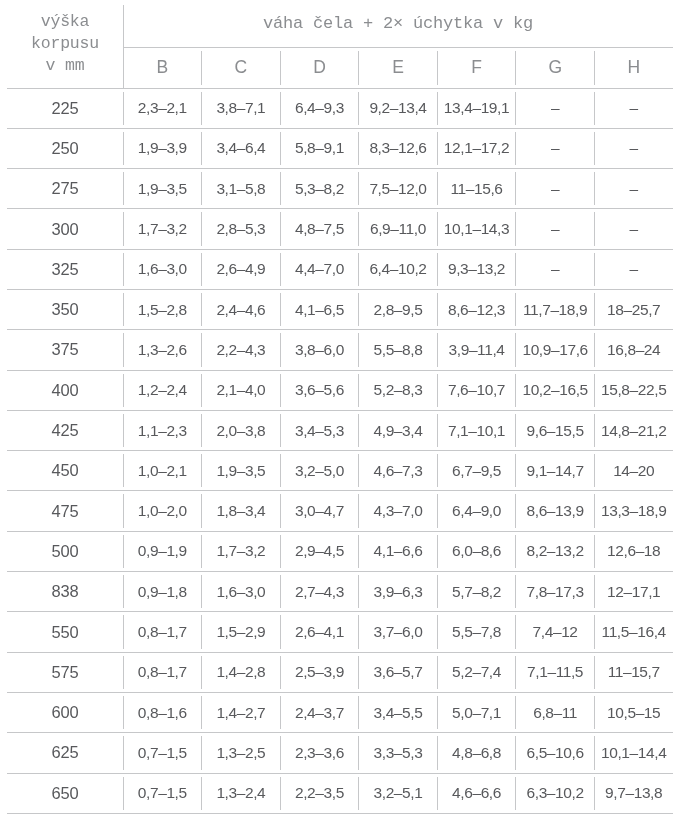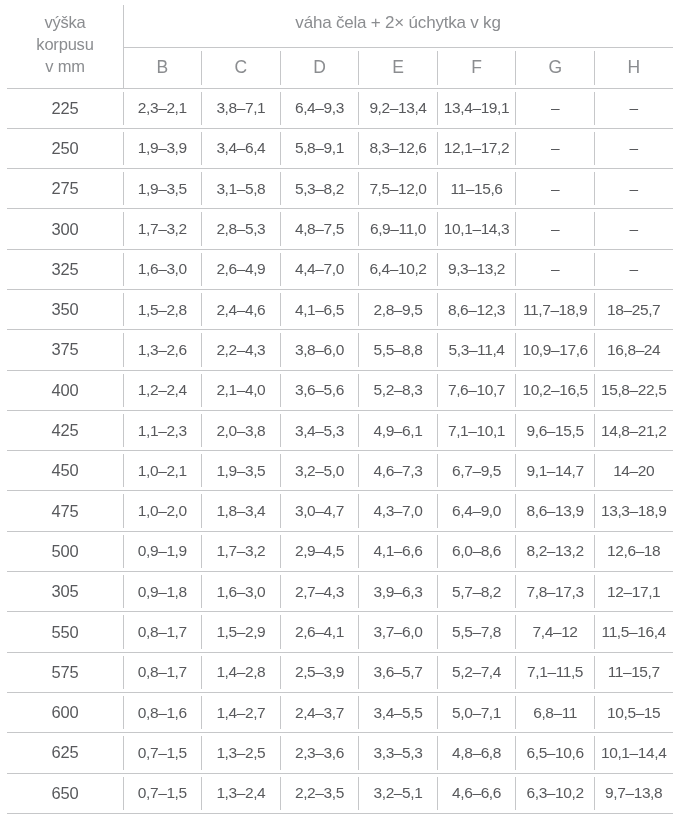--- a/index.html
+++ b/index.html
@@ -26,21 +26,21 @@
   col.c-data{width:78.57px;}
   th,td{
     padding:0;
     text-align:center;
     vertical-align:middle;
     position:relative;
     font-weight:normal;
     letter-spacing:-0.2px;
   }
   
-  thead tr.title-row{height:47px;}
+  thead tr.title-row{height:47px;font-family:Liberation Mono, monospace;}
   thead tr.letters-row{height:41px;}
   th.corner{
     color:var(--header-text);
     font-size:16.5px;
     line-height:22px;
     border-bottom:1px solid var(--line);
   }
   th.corner::after{
     content:'';position:absolute;right:-0.5px;top:5px;bottom:0;
     width:1px;background:var(--line);
@@ -170,40 +170,40 @@
           <td class="v">8,6–12,3</td>
           <td class="v">11,7–18,9</td>
           <td class="v">18–25,7</td>
         </tr>
         <tr>
           <td class="rowlabel">375</td>
           <td class="v">1,3–2,6</td>
           <td class="v">2,2–4,3</td>
           <td class="v">3,8–6,0</td>
           <td class="v">5,5–8,8</td>
-          <td class="v">5,3–11,4</td>
+          <td class="v">3,9–11,4</td>
           <td class="v">10,9–17,6</td>
           <td class="v">16,8–24</td>
         </tr>
         <tr>
           <td class="rowlabel">400</td>
           <td class="v">1,2–2,4</td>
           <td class="v">2,1–4,0</td>
           <td class="v">3,6–5,6</td>
           <td class="v">5,2–8,3</td>
           <td class="v">7,6–10,7</td>
           <td class="v">10,2–16,5</td>
           <td class="v">15,8–22,5</td>
         </tr>
         <tr>
           <td class="rowlabel">425</td>
           <td class="v">1,1–2,3</td>
           <td class="v">2,0–3,8</td>
           <td class="v">3,4–5,3</td>
-          <td class="v">4,9–6,1</td>
+          <td class="v">4,9–3,4</td>
           <td class="v">7,1–10,1</td>
           <td class="v">9,6–15,5</td>
           <td class="v">14,8–21,2</td>
         </tr>
         <tr>
           <td class="rowlabel">450</td>
           <td class="v">1,0–2,1</td>
           <td class="v">1,9–3,5</td>
           <td class="v">3,2–5,0</td>
           <td class="v">4,6–7,3</td>
@@ -225,21 +225,21 @@
           <td class="rowlabel">500</td>
           <td class="v">0,9–1,9</td>
           <td class="v">1,7–3,2</td>
           <td class="v">2,9–4,5</td>
           <td class="v">4,1–6,6</td>
           <td class="v">6,0–8,6</td>
           <td class="v">8,2–13,2</td>
           <td class="v">12,6–18</td>
         </tr>
         <tr>
-          <td class="rowlabel">305</td>
+          <td class="rowlabel">838</td>
           <td class="v">0,9–1,8</td>
           <td class="v">1,6–3,0</td>
           <td class="v">2,7–4,3</td>
           <td class="v">3,9–6,3</td>
           <td class="v">5,7–8,2</td>
           <td class="v">7,8–17,3</td>
           <td class="v">12–17,1</td>
         </tr>
         <tr>
           <td class="rowlabel">550</td>

